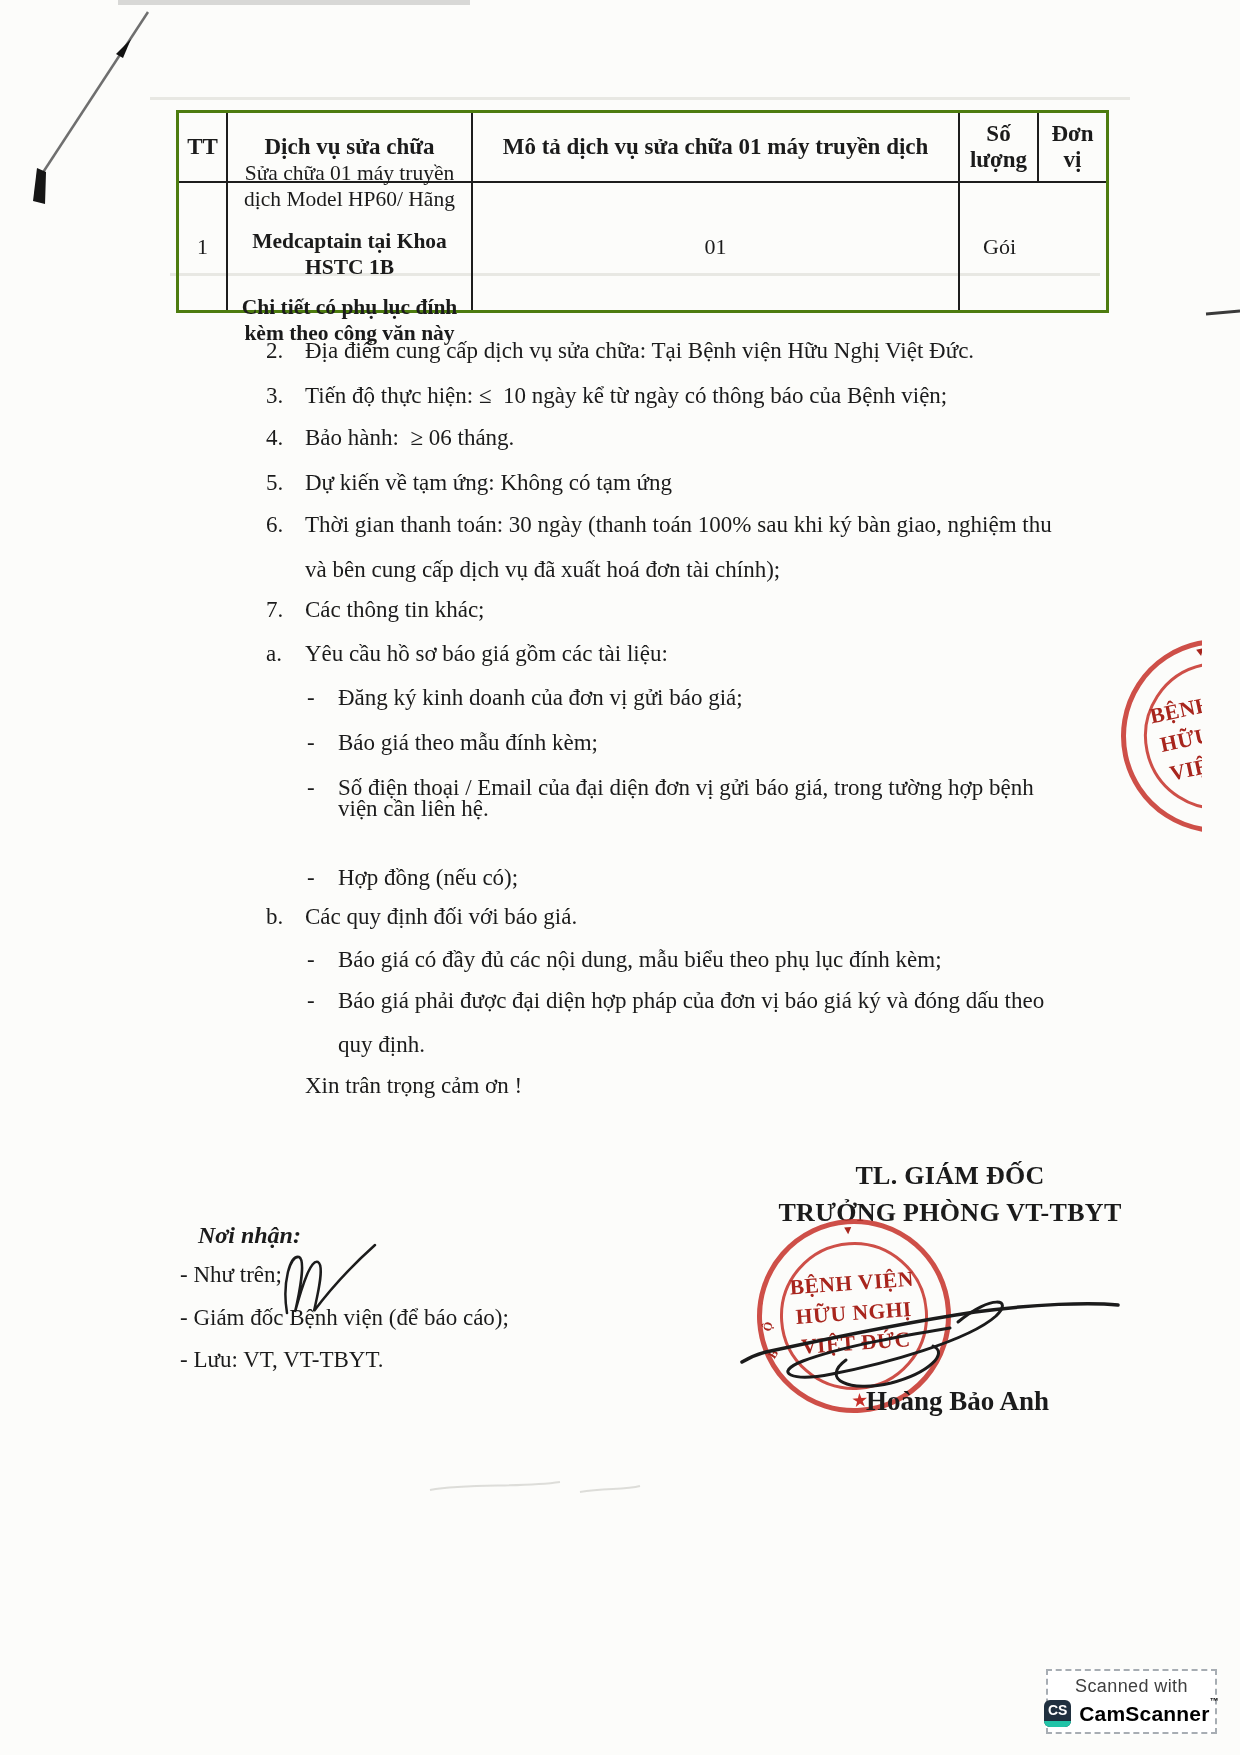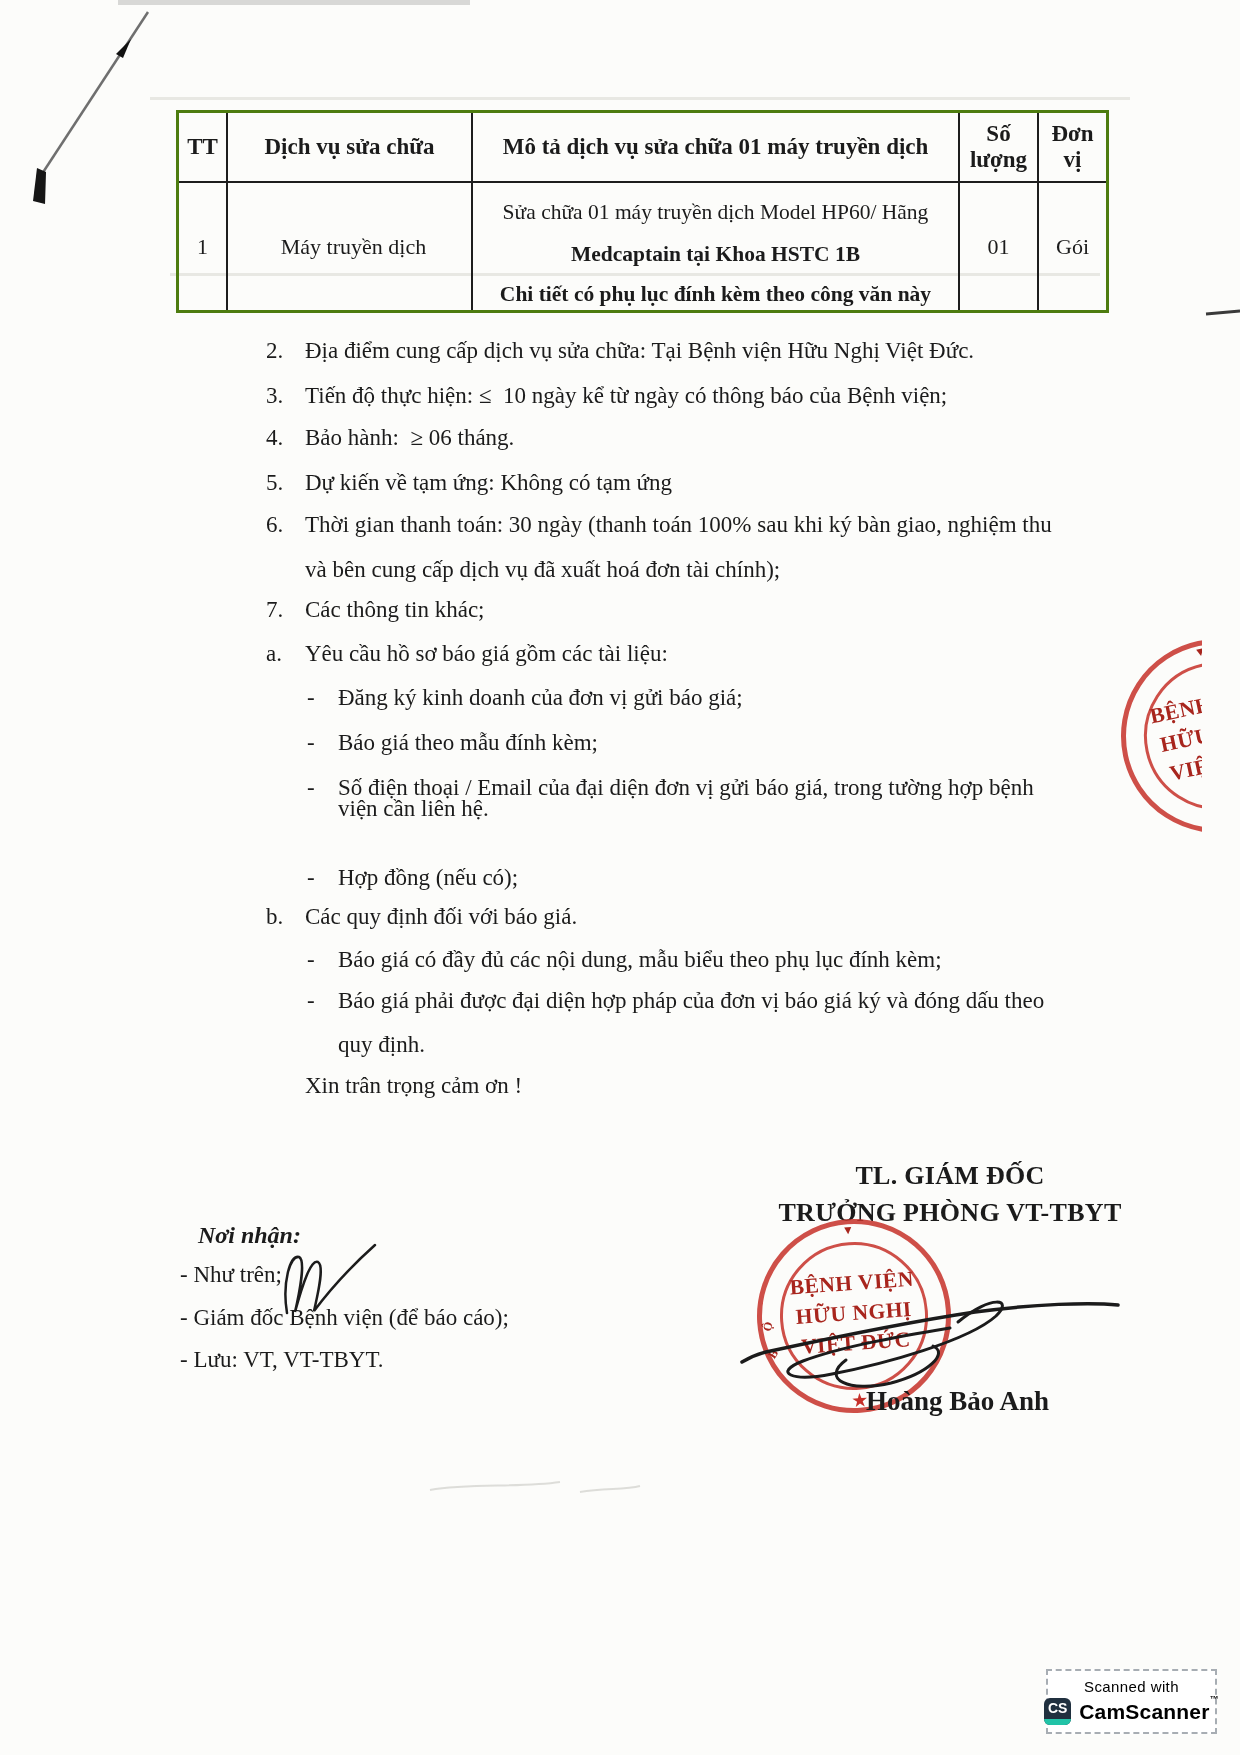--- a/index.html
+++ b/index.html
@@ -62,21 +62,21 @@
 
   
   .ink{position:absolute;left:0;top:0;z-index:3;pointer-events:none;}
 
   
   .badge{
     position:absolute;left:1046px;top:1669px;width:171px;height:65px;background:#ffffff;
     border:2px dashed #a7adb3;display:flex;flex-direction:column;align-items:center;justify-content:center;
     font-family:"Liberation Sans","DejaVu Sans",sans-serif;gap:3px;
   }
-  .badge .bw{color:#000000;font-size:15px;letter-spacing:.4px;}
+  .badge .bw{color:#404040;font-size:18px;letter-spacing:.4px;}
   .badge .brow{display:flex;align-items:center;gap:8px;}
   .cslogo{position:relative;width:27px;height:27px;border-radius:6px;overflow:hidden;}
   .cslogo .csbg{position:absolute;inset:0;}
   .cslogo .cstxt{position:absolute;top:2px;left:0;width:100%;text-align:center;color:#fff;font-weight:bold;font-size:14px;}
   .cslogo .csbar{position:absolute;left:0;bottom:0;width:100%;height:6px;}
   .csname{font-weight:bold;font-size:21px;letter-spacing:.2px;}
   .cstm{font-size:9px;vertical-align:top;position:relative;top:-6px;}
 </style>
 </head>
 <body>
@@ -88,21 +88,20 @@
   <div class="streak" style="left:170px;top:273px;width:930px;height:3px;"></div>
 
   <div class="tbl">
     <div class="c hc">TT</div>
     <div class="c hc">Dịch vụ sửa chữa</div>
     <div class="c hc">Mô tả dịch vụ sửa chữa 01 máy truyền dịch</div>
     <div class="c hc">Số lượng</div>
     <div class="c hc lastc">Đơn vị</div>
 
     <div class="c ttc lastr">1</div>
-    <div class="c svc lastr">Máy truyền dịch</div>
     <div class="c descc lastr">
       <div class="d1">Sửa chữa 01 máy truyền dịch Model HP60/ Hãng</div>
       <div class="d2">Medcaptain tại Khoa HSTC 1B</div>
       <div class="d3">Chi tiết có phụ lục đính kèm theo công văn này</div>
     </div>
     <div class="c ttc lastr">01</div>
     <div class="c ttc lastc lastr">Gói</div>
   </div>
 
   <div class="bl" style="top:338px">

